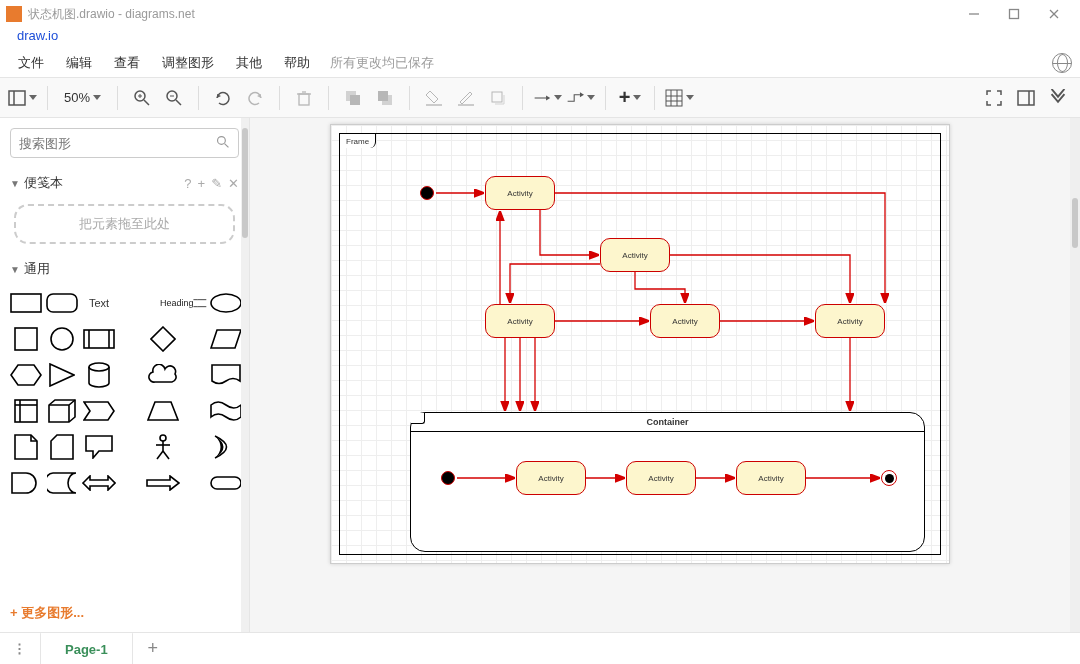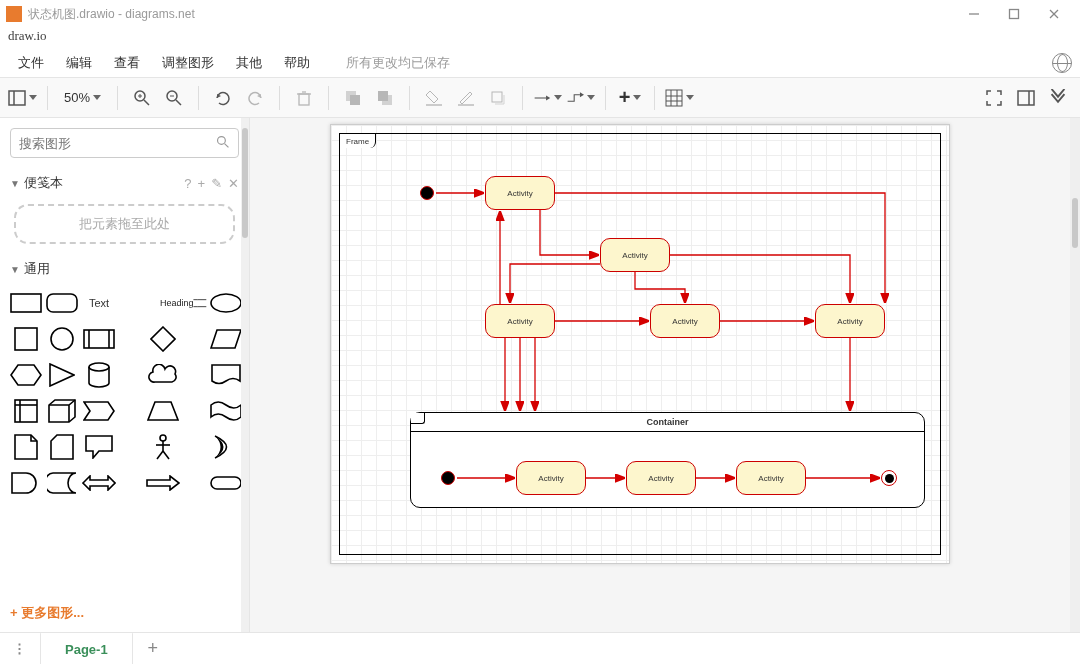--- a/index.html
+++ b/index.html
@@ -5,26 +5,26 @@
 * { box-sizing: border-box; margin: 0; padding: 0; font-family: Arial, "Microsoft YaHei", sans-serif; }
 body { width: 1080px; height: 664px; background: #fff; overflow: hidden; font-size: 13px; color: #333; }
 
 
 .titlebar { height: 28px; display: flex; align-items: center; padding: 0 6px; color: #9a9a9a; font-size: 12px; }
 .titlebar .app-icon { width: 16px; height: 16px; background: #e87b2e; margin-right: 6px; display: inline-block; }
 .titlebar .spacer { flex: 1; }
 .win-btn { width: 40px; height: 28px; display: flex; align-items: center; justify-content: center; color: #888; }
 
 
-.subtitle { height: 20px; padding: 0 8px; font-size: 13px; color: #404040; font-family: Liberation Serif, serif; }
+.subtitle { height: 20px; padding: 0 17px; font-size: 13px; color: #1d4ed8; }
 
 
 .menubar { height: 30px; display: flex; align-items: center; padding: 0 8px; gap: 2px; border-bottom: 1px solid #e5e5e5; }
 .menubar .menu-item { padding: 4px 10px; cursor: default; }
-.menubar .save-status { margin-left: 24px; color: #9c9c9c; }
+.menubar .save-status { margin-left: 8px; color: #9c9c9c; }
 .menubar .globe { margin-left: auto; width: 20px; height: 20px; border: 1.5px solid #888; border-radius: 50%; position: relative; }
 .menubar .globe::before { content: ""; position: absolute; top: 0; bottom: 0; left: 50%; width: 9px; margin-left: -5px; border: 1.5px solid #888; border-radius: 50%; }
 .menubar .globe::after { content: ""; position: absolute; left: 0; right: 0; top: 50%; height: 0; border-top: 1.5px solid #888; }
 
 
 .toolbar { height: 40px; display: flex; align-items: center; padding: 0 8px; gap: 4px; border-bottom: 1px solid #e5e5e5; background: #f9f9f9; }
 .tbtn { min-width: 28px; height: 28px; display: flex; align-items: center; justify-content: center; color: #555; border-radius: 2px; }
 .tbtn svg { width: 18px; height: 18px; }
 .tsep { width: 1px; height: 24px; background: #ddd; margin: 0 6px; }
 .zoom { display: flex; align-items: center; gap: 0; padding: 0 6px; }
@@ -60,21 +60,21 @@
 .canvas-wrap { flex: 1; position: relative; background: #f5f5f5; }
 .canvas-scroll-v { position: absolute; right: 0; top: 0; bottom: 0; width: 10px; background: #efefef; }
 .canvas-thumb { position: absolute; right: 2px; top: 80px; width: 6px; height: 50px; background: #c8c8c8; border-radius: 3px; }
 .canvas { position: absolute; left: 80px; top: 6px; width: 620px; height: 440px; background: #fff;
   background-image: linear-gradient(#eee 1px, transparent 1px), linear-gradient(90deg, #eee 1px, transparent 1px);
   background-size: 15px 15px; box-shadow: 0 0 4px rgba(0,0,0,0.15); border: 1px solid #ccc; }
 .frame { position: absolute; left: 8px; top: 8px; right: 8px; bottom: 8px; border: 1.5px solid #000; }
 .frame-tab { position: absolute; top: -1.5px; left: -1.5px; height: 14px; padding: 0 6px; font-size: 8px; border: 1.5px solid #000; border-bottom: none; background: #fff; display: flex; align-items: center; border-radius: 0 0 4px 0; transform: translateY(-100%); }
 .frame-tab { transform: none; top: 0; left: 0; border-top: none; border-left: none; border-radius: 0 0 6px 0; }
 
-.container-box { position: absolute; left: 70px; top: 278px; width: 515px; height: 96px; border: 1.5px solid #000; border-radius: 10px; background: #fff; }
+.container-box { position: absolute; left: 70px; top: 278px; width: 515px; height: 140px; border: 1.5px solid #000; border-radius: 15px; background: #fff; }
 .container-tab { position: absolute; top: -1.5px; left: -1.5px; width: 14px; height: 11px; border: 1.5px solid #000; background: #fff; border-radius: 0 0 3px 0; border-top: none; border-left: none; top: 0; left: 0; }
 .container-title { position: absolute; top: 4px; left: 0; right: 0; text-align: center; font-size: 9px; font-weight: bold; }
 .container-hr { position: absolute; top: 18px; left: 0; right: 0; border-top: 1.5px solid #000; }
 
 .activity { position: absolute; width: 70px; height: 34px; background: #fdf6cd; border: 1.5px solid #c00; border-radius: 10px; display: flex; align-items: center; justify-content: center; font-size: 8px; }
 .start-node { position: absolute; width: 14px; height: 14px; background: #000; border-radius: 50%; border: 1.5px solid #c00; }
 .end-node { position: absolute; width: 16px; height: 16px; border: 1.5px solid #c00; border-radius: 50%; display: flex; align-items: center; justify-content: center; }
 .end-node::after { content: ""; width: 9px; height: 9px; background: #000; border-radius: 50%; }
 
 svg.edges { position: absolute; top: 0; left: 0; width: 100%; height: 100%; pointer-events: none; }

